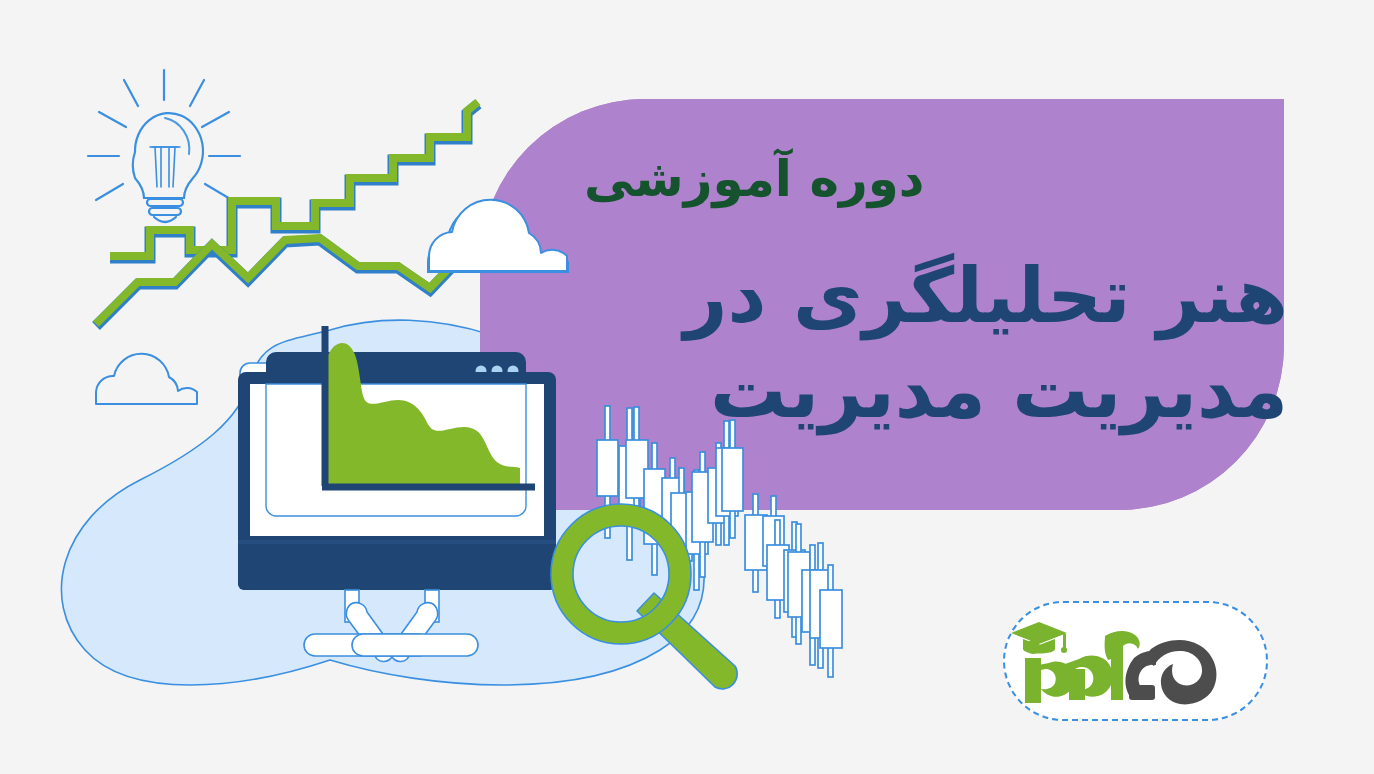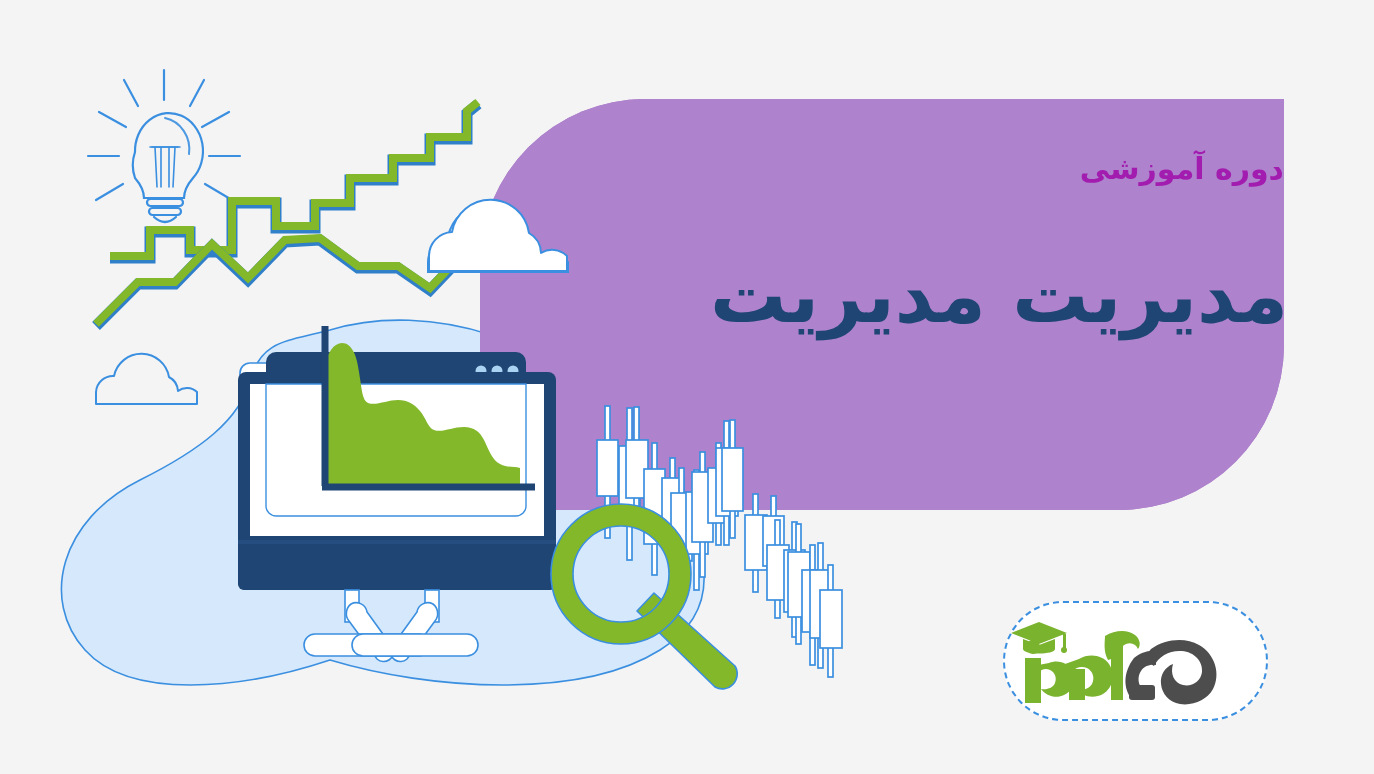--- a/index.html
+++ b/index.html
@@ -12,23 +12,23 @@
     position:relative;
   }
   #stage{position:absolute;inset:0;width:1374px;height:774px;overflow:hidden;background:#f4f4f4;}
   #art{position:absolute;left:0;top:0;width:1374px;height:774px;}
   .txtlayer{position:absolute;left:0;top:0;width:1374px;height:774px;pointer-events:none;}
 
   .subtitle{
     position:absolute;
     right:90px; top:152px;
     width:700px;
-    text-align:right;
-    color:#a21caf;
-    font-size:30px;
+    text-align:left;
+    color:#14532d;
+    font-size:50px;
     font-weight:700;
     letter-spacing:0px;
     line-height:1.1;
     direction:rtl;
   }
   .title{
     position:absolute;
     right:86px; top:248px;
     width:720px;
     text-align:right;
@@ -305,20 +305,21 @@
       </g>
 
     </g>
   </svg>
 
   <div class="txtlayer">
 
     <div class="subtitle">دوره آموزشی</div>
 
     <div class="title">
+      <span class="ln">هنر تحلیلگری در</span>
       <span class="ln">مدیریت مدیریت</span>
     </div>
 
     <div class="logo-box">
       <svg viewBox="0 0 265 120" width="265" height="120">
 
         <g fill="#4d4d4d">
           <path d="M 150 46
                    c 14 -10 34 -12 48 -4
                    c 16 9 22 29 14 44

